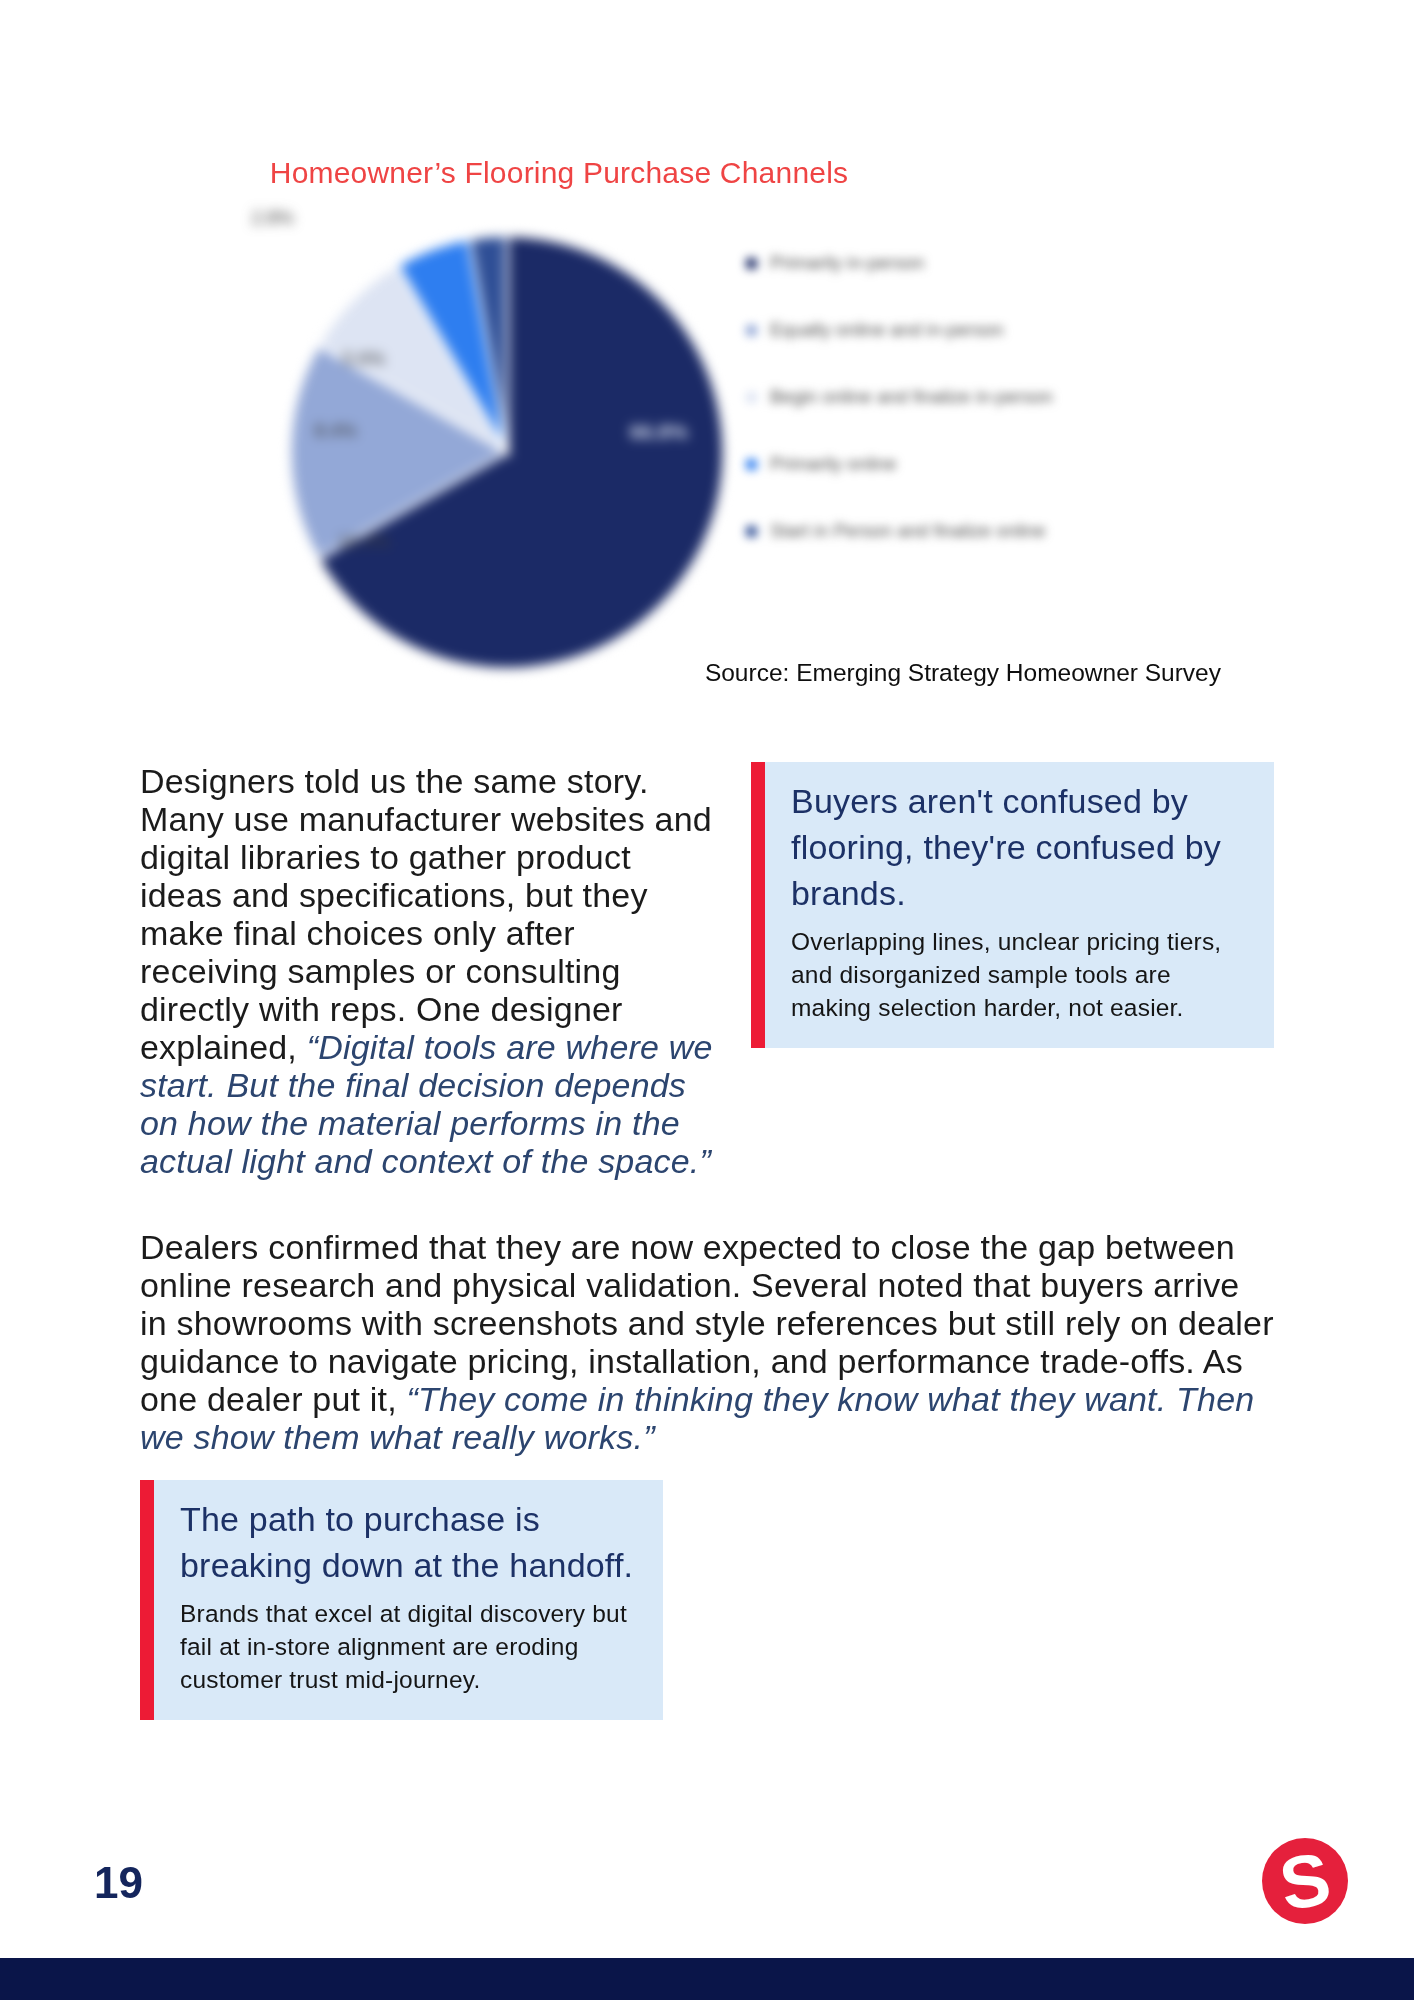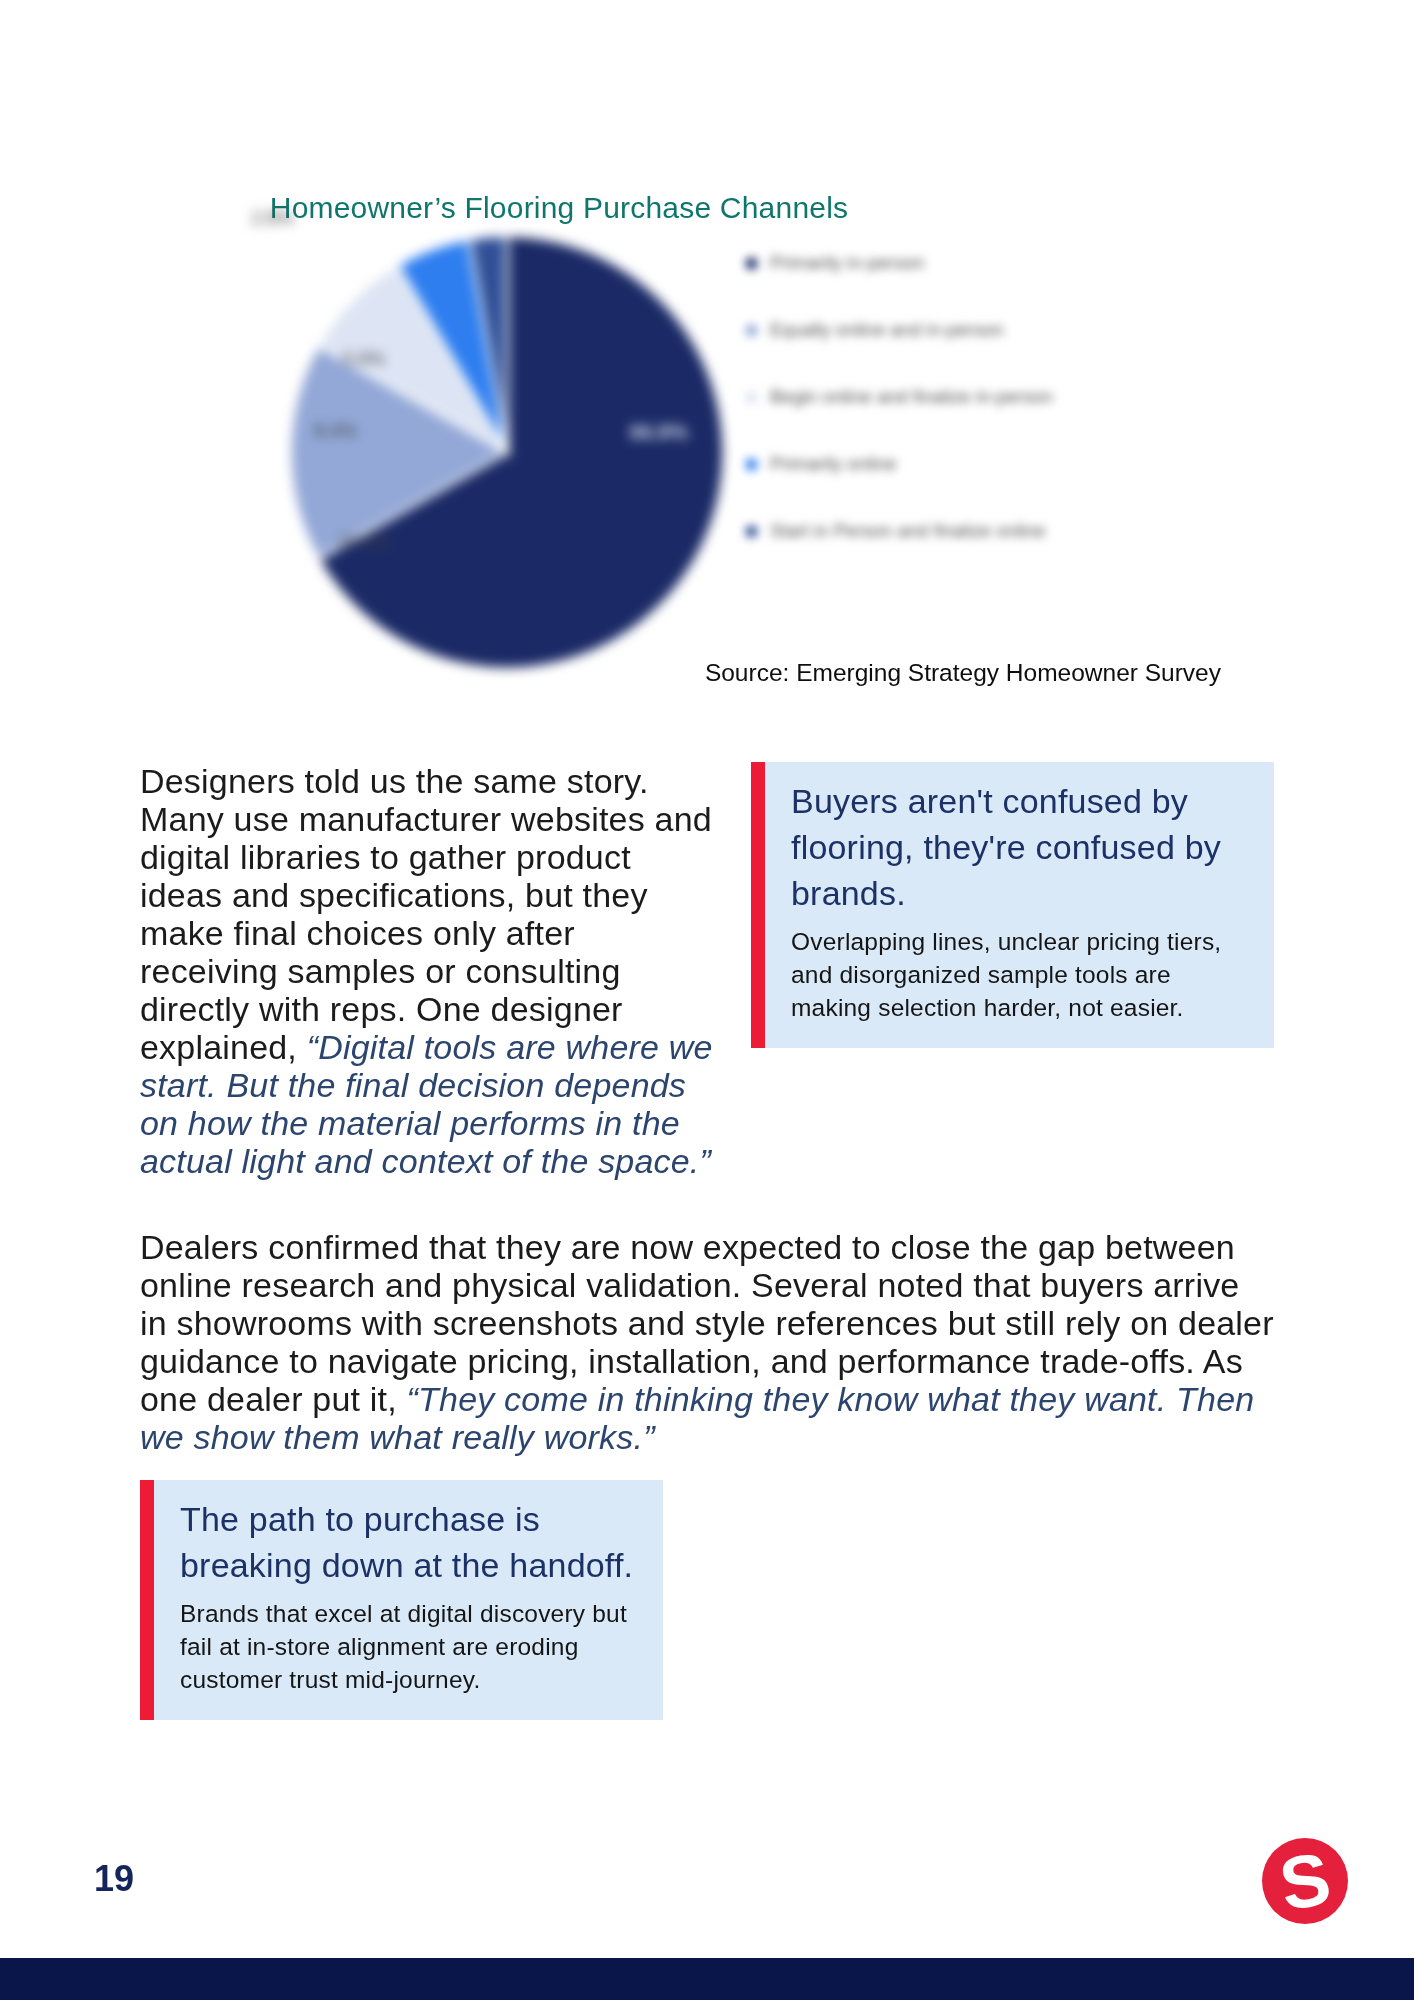--- a/index.html
+++ b/index.html
@@ -16,22 +16,21 @@
   
   .chart-title {
     position: absolute;
     top: 156px;
     left: 559px;
     transform: translateX(-50%);
     white-space: nowrap;
     font-size: 30px;
     font-weight: 400;
     letter-spacing: 0.2px;
-    color: #0f766e;
-    margin-top: 35px;
+    color: #ef4444;
   }
   .pie {
     position: absolute;
     left: 214px;
     top: 170px;
     width: 586px;
     height: 532px;
     filter: blur(6px);
   }
   .plabel {
@@ -132,21 +131,21 @@
     line-height: 33px;
     color: #151515;
     letter-spacing: 0.2px;
   }
 
   
   .page-number {
     position: absolute;
     left: 94px;
     top: 1858px;
-    font-size: 36px;
+    font-size: 44px;
     font-weight: bold;
     color: #14255c;
   }
   .logo {
     position: absolute;
     top: 1838px;
     right: 66px;
     display: flex;
     align-items: center;
   }

